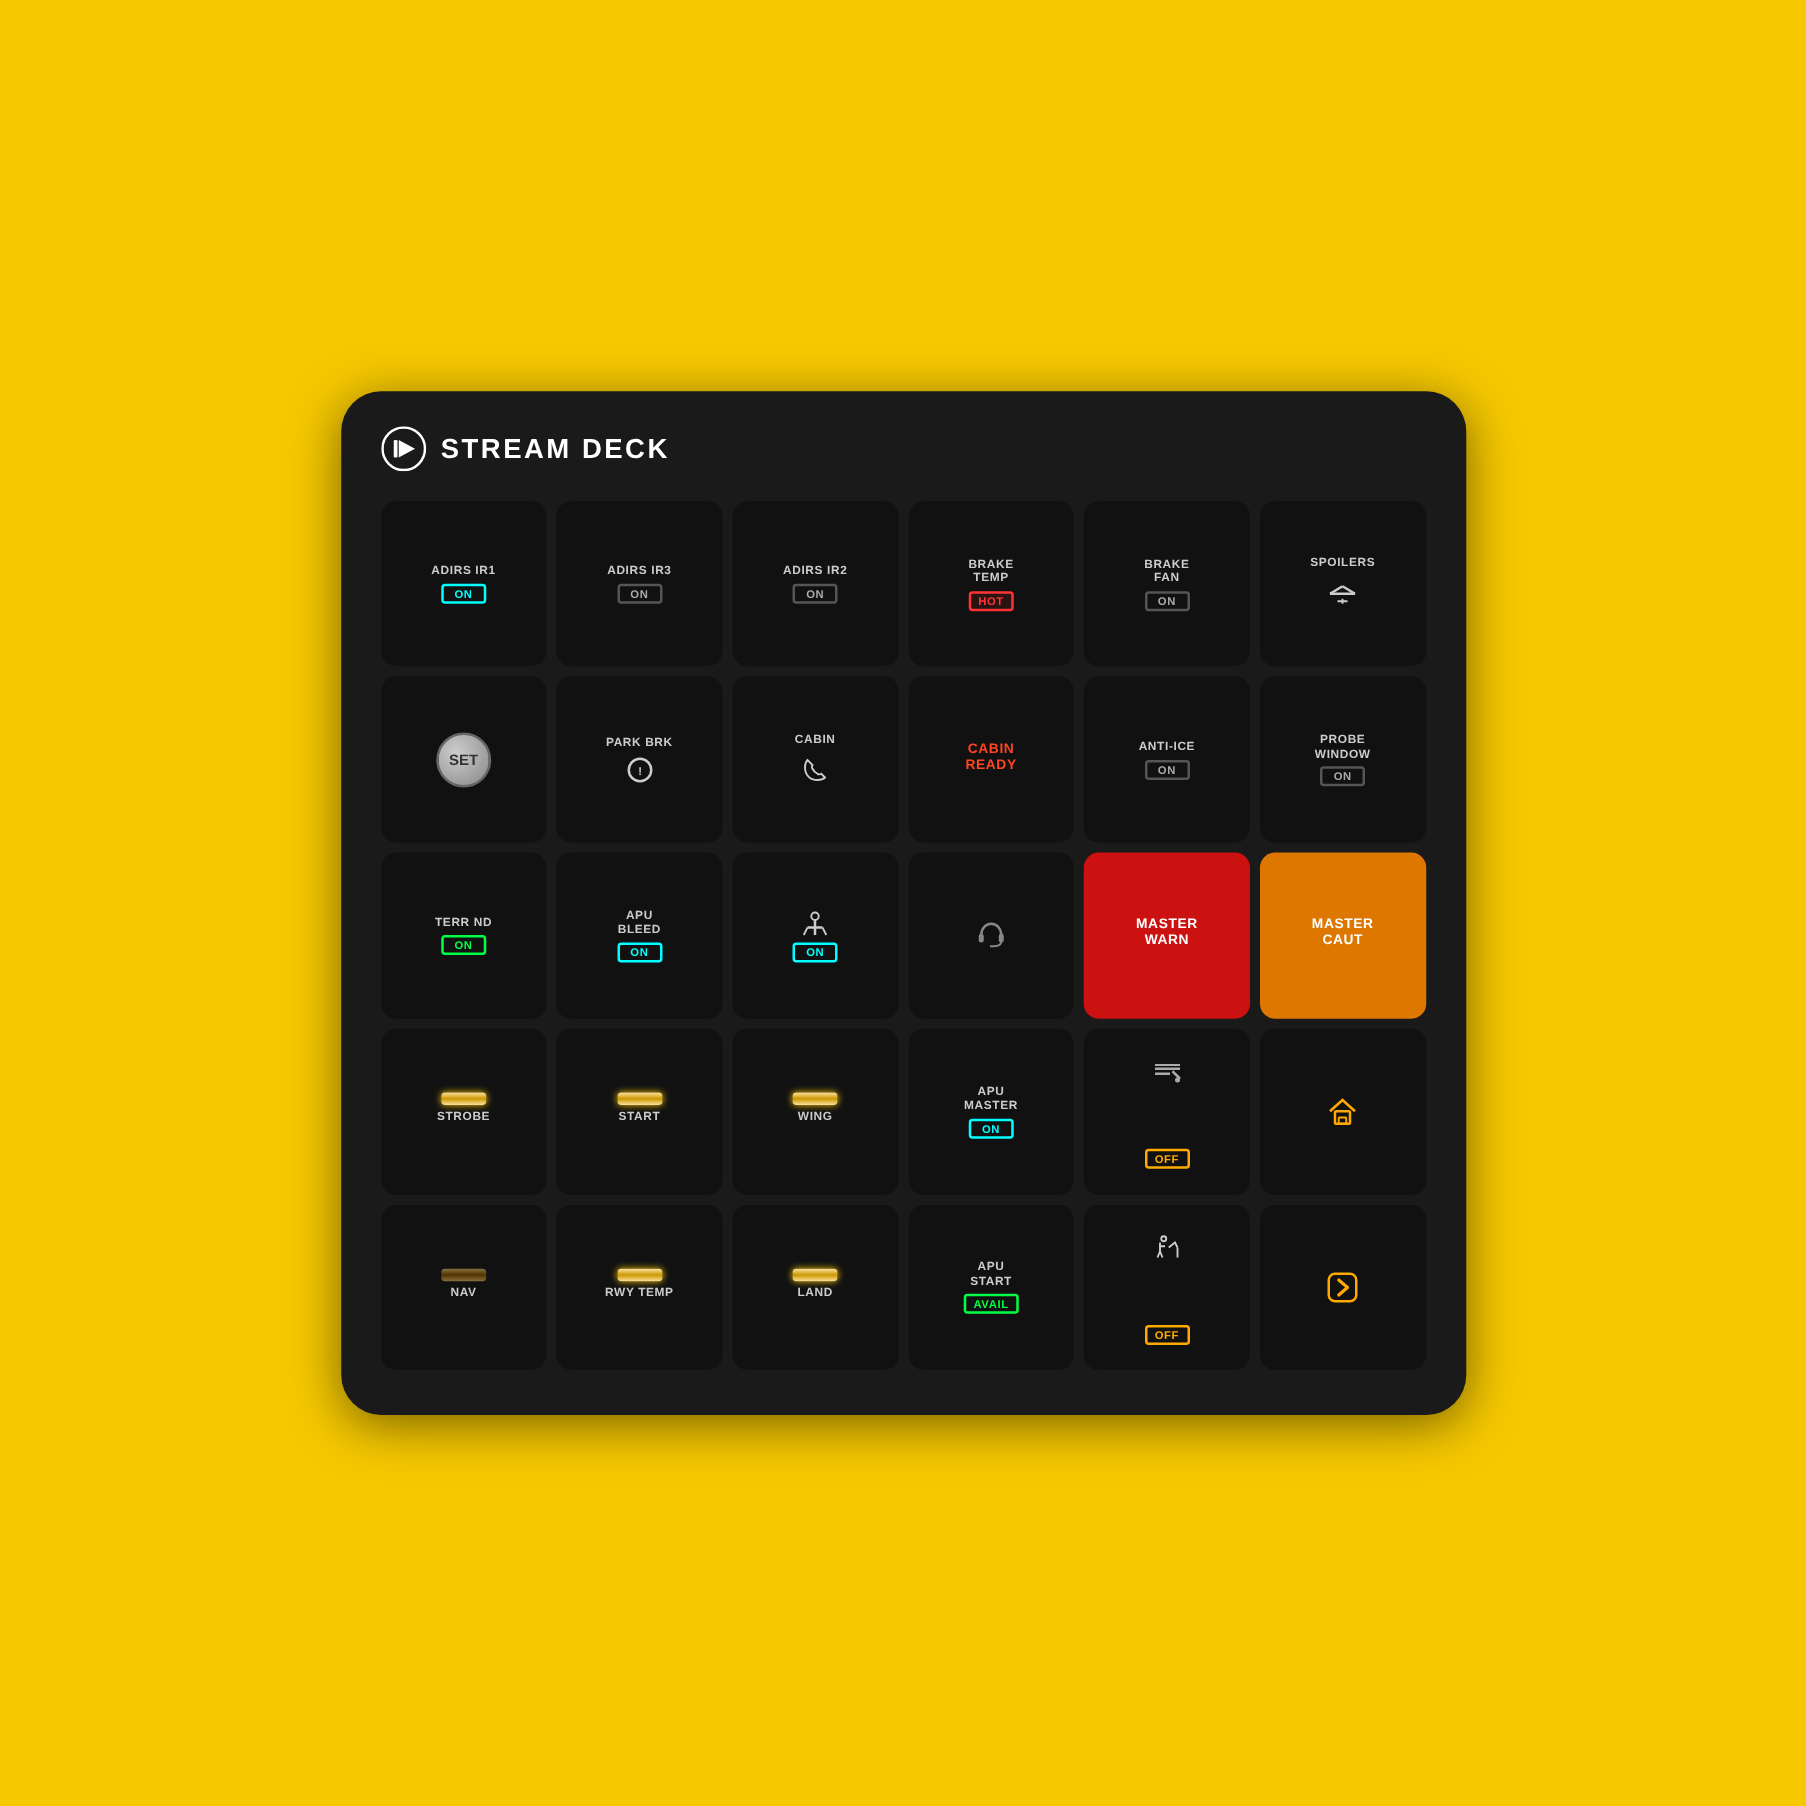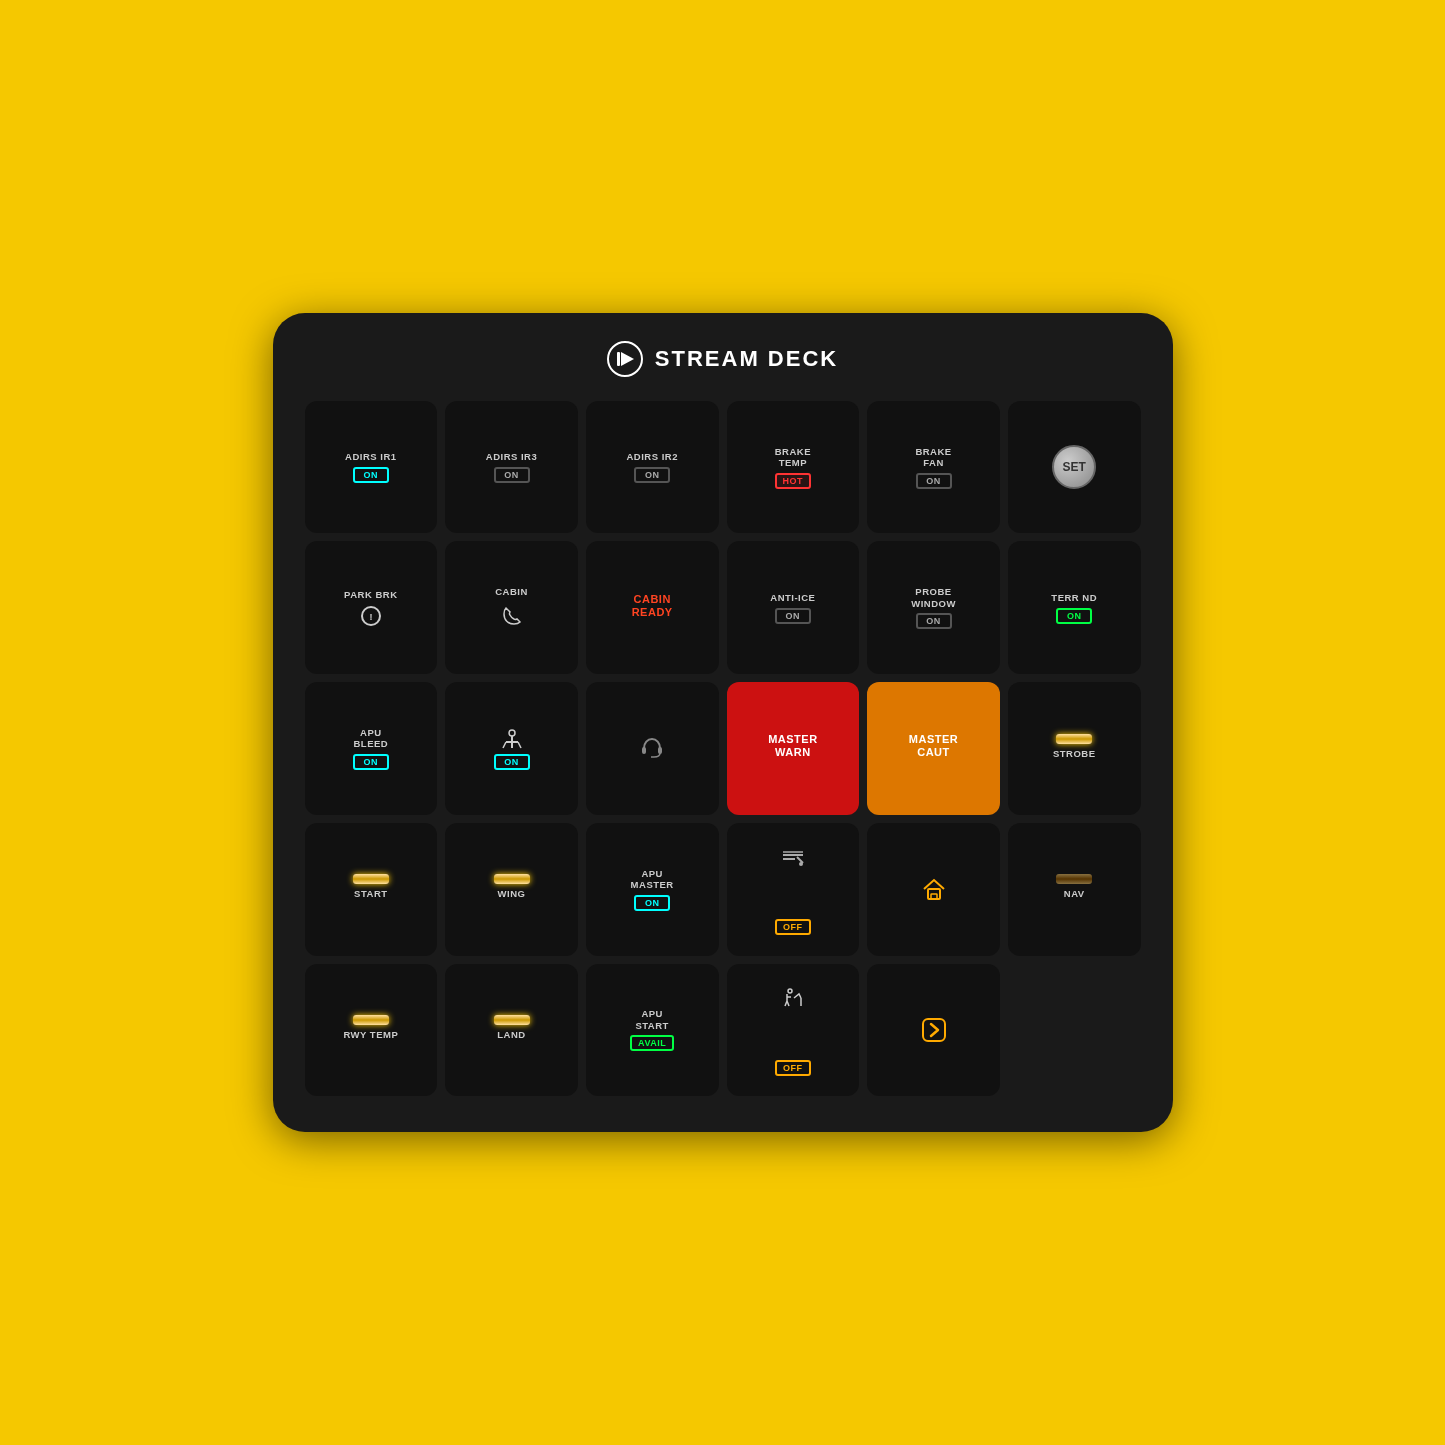--- a/index.html
+++ b/index.html
@@ -15,21 +15,20 @@
     .stream-deck {
       background: #1a1a1a;
       border-radius: 32px;
       width: 900px;
       padding: 28px 32px 36px 32px;
       box-shadow: 0 8px 40px rgba(0,0,0,0.5);
     }
     .deck-header {
       display: flex;
       align-items: center;
-      justify-content: center;
       gap: 12px;
       margin-bottom: 24px;
     }
     .deck-logo {
       width: 36px;
       height: 36px;
     }
     .deck-title {
       color: white;
       font-size: 22px;
@@ -168,20 +167,30 @@
     <button class="btn">
       <span class="btn-label">BRAKE<br>TEMP</span>
       <span class="status-badge status-red-fill">HOT</span>
     </button>
 
     <button class="btn">
       <span class="btn-label">BRAKE<br>FAN</span>
       <span class="status-badge status-gray">ON</span>
     </button>
 
+    <button class="btn">
+      <span class="btn-label">SPOILERS</span>
+      <svg class="icon-svg" viewBox="0 0 28 28" fill="none">
+        <line x1="4" y1="14" x2="24" y2="14" stroke="#ccc" stroke-width="2"></line>
+        <line x1="4" y1="14" x2="14" y2="8" stroke="#ccc" stroke-width="2"></line>
+        <line x1="24" y1="14" x2="14" y2="8" stroke="#ccc" stroke-width="2"></line>
+        <line x1="14" y1="18" x2="14" y2="22" stroke="#ccc" stroke-width="1.5"></line>
+        <line x1="10" y1="20" x2="18" y2="20" stroke="#ccc" stroke-width="1.5"></line>
+      </svg>
+    </button>
 
     <button class="btn">
       <div class="set-knob">SET</div>
     </button>
 
     <button class="btn">
       <span class="btn-label">PARK BRK</span>
       <svg class="icon-small" viewBox="0 0 22 22">
         <circle cx="11" cy="11" r="9" stroke="#ccc" stroke-width="2" fill="none"></circle>
         <text x="11" y="15" text-anchor="middle" font-size="9" fill="#ccc" font-weight="bold">!</text>

